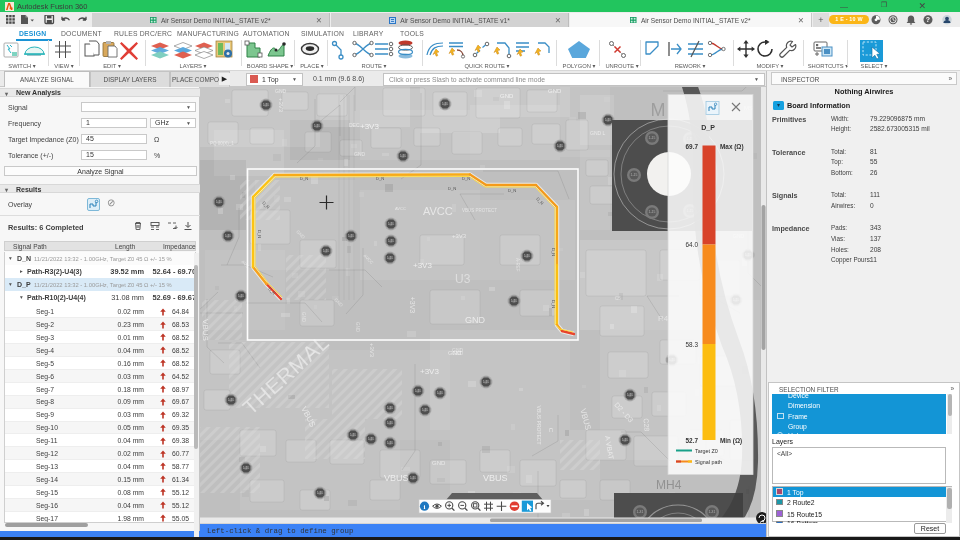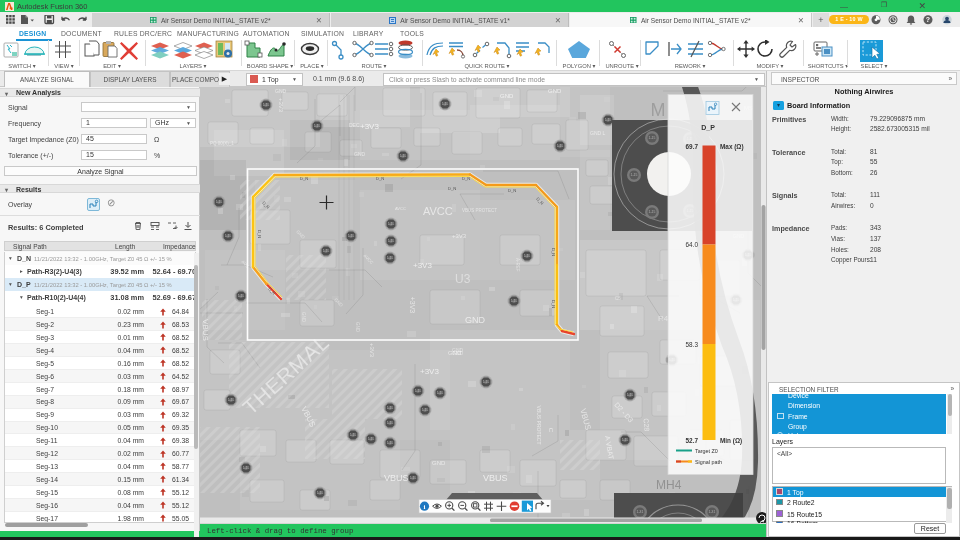--- a/index.html
+++ b/index.html
@@ -26,21 +26,21 @@
 #lpanel{left:0;top:87px;width:200px;height:444px;background:#f7f7f7;border-right:1px solid #c5c5c5;font-size:7px;color:#3c3c3c}
 .sechdr{position:absolute;left:0;width:200px;height:9px;background:#e9e9e9;border-top:1px solid #d8d8d8;border-bottom:1px solid #d8d8d8;font-weight:bold;font-size:7px;color:#333}
 .fld{position:absolute;background:#fff;border:1px solid #c9c9c9;font-size:7px;color:#333;display:flex;align-items:center}
 .lbl{position:absolute;font-size:7px;color:#3f3f3f}
 .thdr{position:absolute;left:4px;width:192px;height:10px;background:#e2e2e2;border:1px solid #cfcfcf;font-size:6.6px;color:#444}
 
 #canvas{left:200px;top:87px;width:566px;height:436px;background:#c6c6c6;overflow:hidden}
 
 #rpanel{left:766px;top:71px;width:194px;height:466px;background:#f0f0f0;border-left:1px solid #c2c2c2;font-size:6.8px;color:#3a3a3a}
 
-#statusbar{left:0;top:523px;width:766px;height:14px;background:#22c55e;border-top:1px solid #d4d4d4}
+#statusbar{left:0;top:523px;width:766px;height:14px;background:#3b82f6;border-top:1px solid #d4d4d4}
 #statusbar .t{position:absolute;left:207px;top:3px;font-family:"Liberation Mono",monospace;font-size:7.4px;color:#333}
 #bottomstrip{left:0;top:537px;width:960px;height:3px;background:#191919}
 </style></head>
 <body>
 <div id="app">
   <div class="abs" id="titlebar">
     <svg style="position:absolute;left:5px;top:2px" width="9" height="9" viewBox="0 0 9 9">
         <rect x="0" y="0" width="9" height="9" fill="#f7e8d8"></rect>
         <path d="M1 8 L3.2 1 L5 1 L7.6 8 L5.9 8 L4.1 2.6 L2.6 8 Z" fill="#e8540c"></path>
         <rect x="4.6" y="5.6" width="3" height="1.2" fill="#e8540c"></rect>
@@ -444,21 +444,21 @@
         <span style="position:absolute;right:1px;top:2px;font-weight:bold;font-size:7.4px">52.64 - 69.70</span>
       </div>
       <div style="position:absolute;left:0;top:26px;width:192px;height:13px;background:#d9eaf7">
         <span style="position:absolute;left:4px;top:3px;color:#555;font-size:5.5px">▾</span>
           <span style="position:absolute;left:12px;top:2.5px;font-weight:bold;font-size:7px">D_P</span>
         <span style="position:absolute;left:29px;top:3.5px;font-size:5.8px;color:#9a9a9a">11/21/2022 13:32 - 1.00GHz, Target Z0 45 Ω +/- 15 %</span>
       </div>
       <div style="position:absolute;left:0;top:39px;width:192px;height:13px;background:#fff">
         <span style="position:absolute;left:15px;top:3px;color:#555;font-size:5.5px">▾</span>
           <span style="position:absolute;left:22px;top:2.5px;font-weight:bold;font-size:7px">Path-R10(2)-U4(4)</span>
-        <span style="position:absolute;right:53px;top:2px;font-weight:bold;font-size:7.4px">31.08 mm</span>
+        <span style="position:absolute;right:53px;top:2px;font-weight:normal;font-size:7.4px">31.08 mm</span>
         <span style="position:absolute;right:1px;top:2px;font-weight:bold;font-size:7.4px">52.69 - 69.67</span>
       </div>
       <div id="segrows">
           <div style="position:absolute;left:0;top:53.5px;width:192px;height:12.9px;background:#ffffff;border-bottom:1px solid #eee">
             <span style="position:absolute;left:31px;top:2.7px;font-size:6.8px">Seg-1</span>
             <span style="position:absolute;right:53px;top:2.7px;font-size:6.8px">0.02 mm</span>
             <svg style="position:absolute;right:31px;top:2.2px" width="6" height="8" viewBox="0 0 6 8">
               <path d="M3 7.6 L3 2.2" stroke="#bd3425" stroke-width="1.6"></path>
               <path d="M0.2 3.8 L3 0.4 L5.8 3.8 Z" fill="#bd3425"></path>
             </svg>

